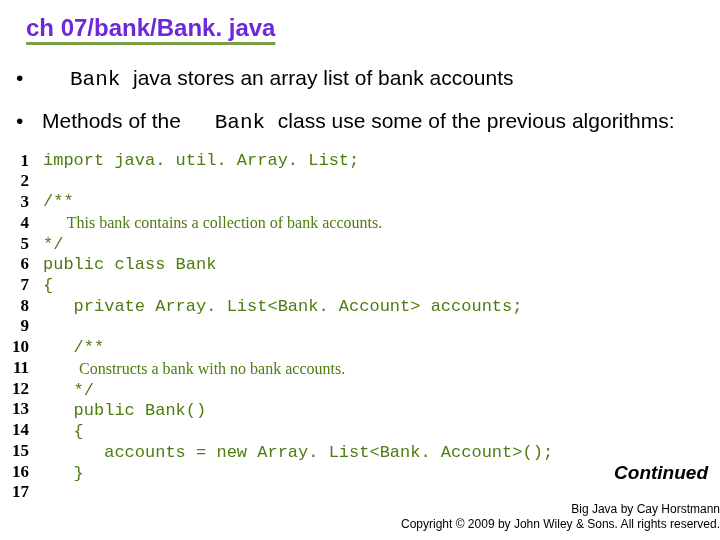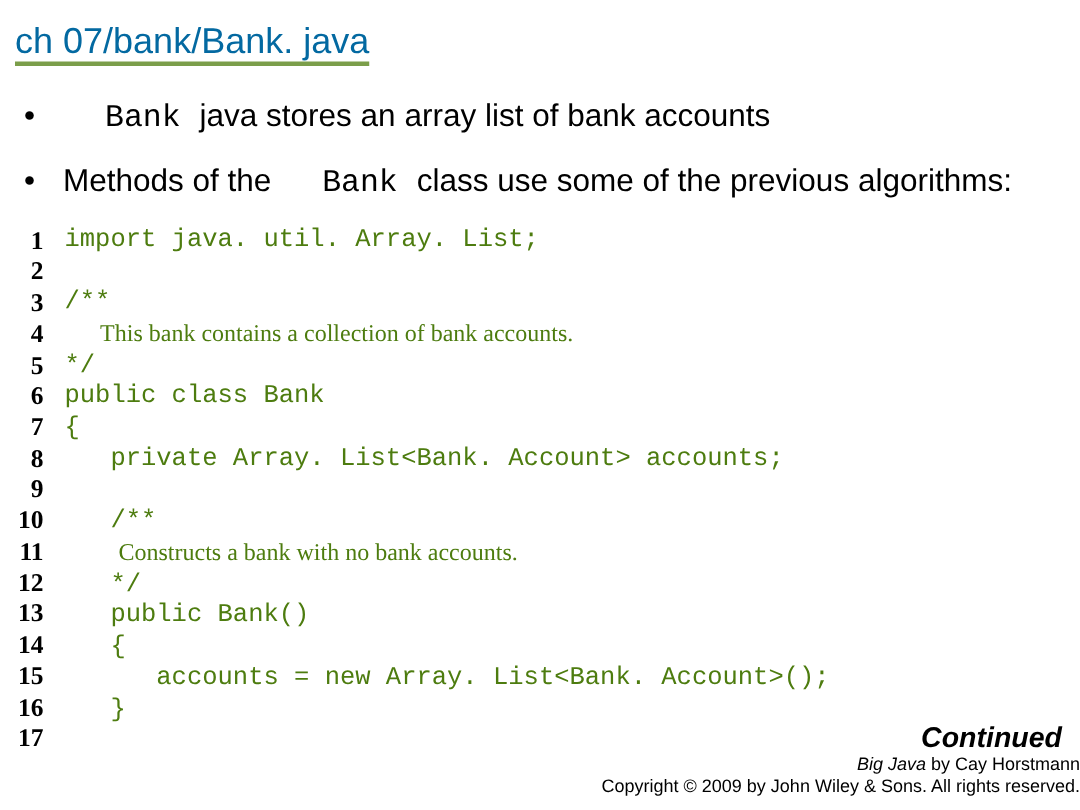--- a/index.html
+++ b/index.html
@@ -8,27 +8,28 @@
     height: 540px;
     background: #fff;
     font-family: Arial, Helvetica, sans-serif;
     padding: 14px 10px 0 10px;
     position: relative;
     overflow: hidden;
   }
   .title {
     font-family: Arial, sans-serif;
     font-size: 24px;
-    font-weight: normal;
-    color: #0369a1;
+    font-weight: bold;
+    color: #6d28d9;
     text-decoration: underline;
     text-decoration-color: #7b9e4a;
     text-decoration-thickness: 3px;
     text-underline-offset: 6px;
     margin-bottom: 22px;
+    margin-left: 16px;
   }
   .bullets { margin-left: 6px; }
   .bullet {
     display: flex;
     margin-bottom: 14px;
     font-size: 21px;
     color: #000;
     line-height: 1.3;
   }
   .bullet-dot {
@@ -59,38 +60,38 @@
     line-height: 1.22;
     white-space: pre;
   }
   .code-lines .comment {
     font-family: Georgia, "Times New Roman", serif;
     font-size: 16px;
   }
   .continued {
     position: absolute;
     right: 12px;
-    bottom: 36px;
+    bottom: 56px;
     font-family: Arial, sans-serif;
     font-weight: bold;
     font-style: italic;
     font-size: 19px;
     color: #000;
   }
   .footer {
     position: absolute;
     right: 0;
     bottom: 8px;
     font-family: Arial, sans-serif;
     font-size: 12px;
     color: #000;
     text-align: right;
     line-height: 1.25;
   }
-  .footer .book { font-style: italic; }
+  .footer .book { }
 </style>
 </head>
 <body>
 
 <div class="title">ch 07/bank/Bank. java</div>
 
 <div class="bullets">
   <div class="bullet">
     <div class="bullet-dot">•</div>
     <div class="bullet-text"><span class="mono">Bank </span><span> java stores an array list of bank accounts</span></div>

